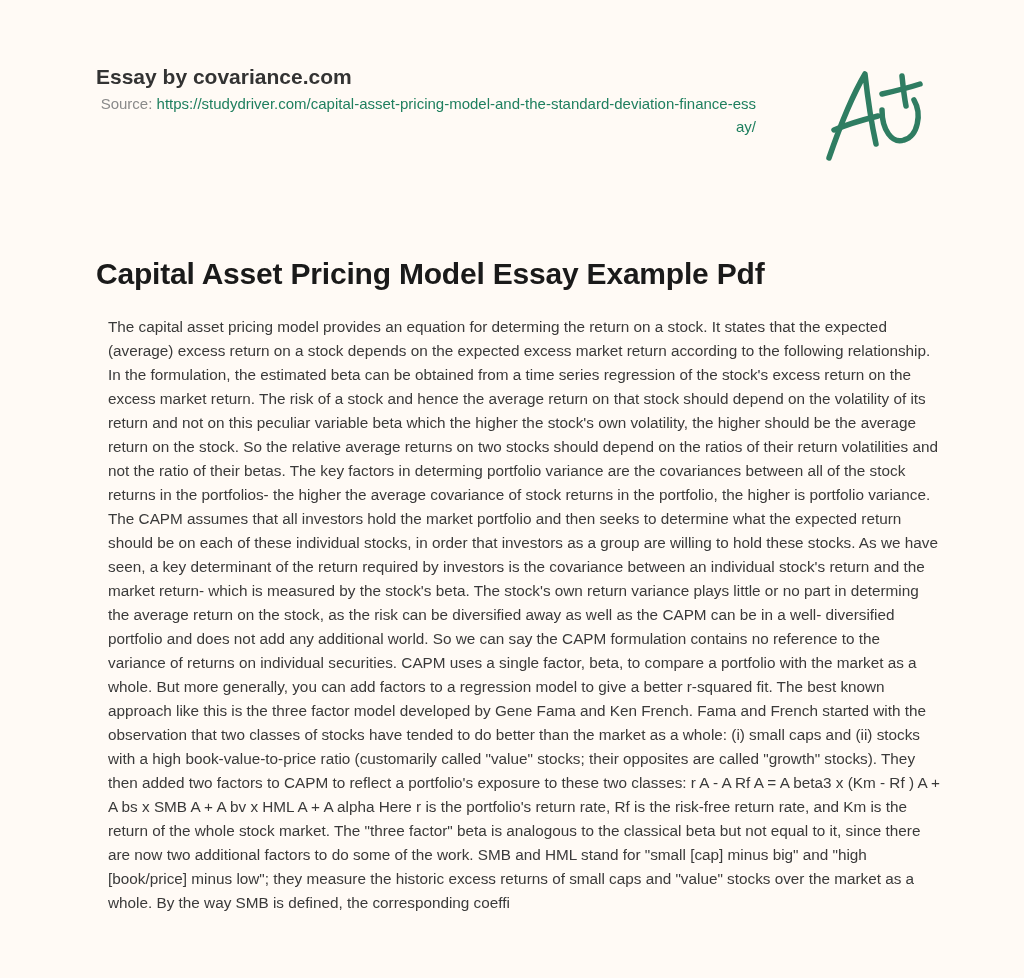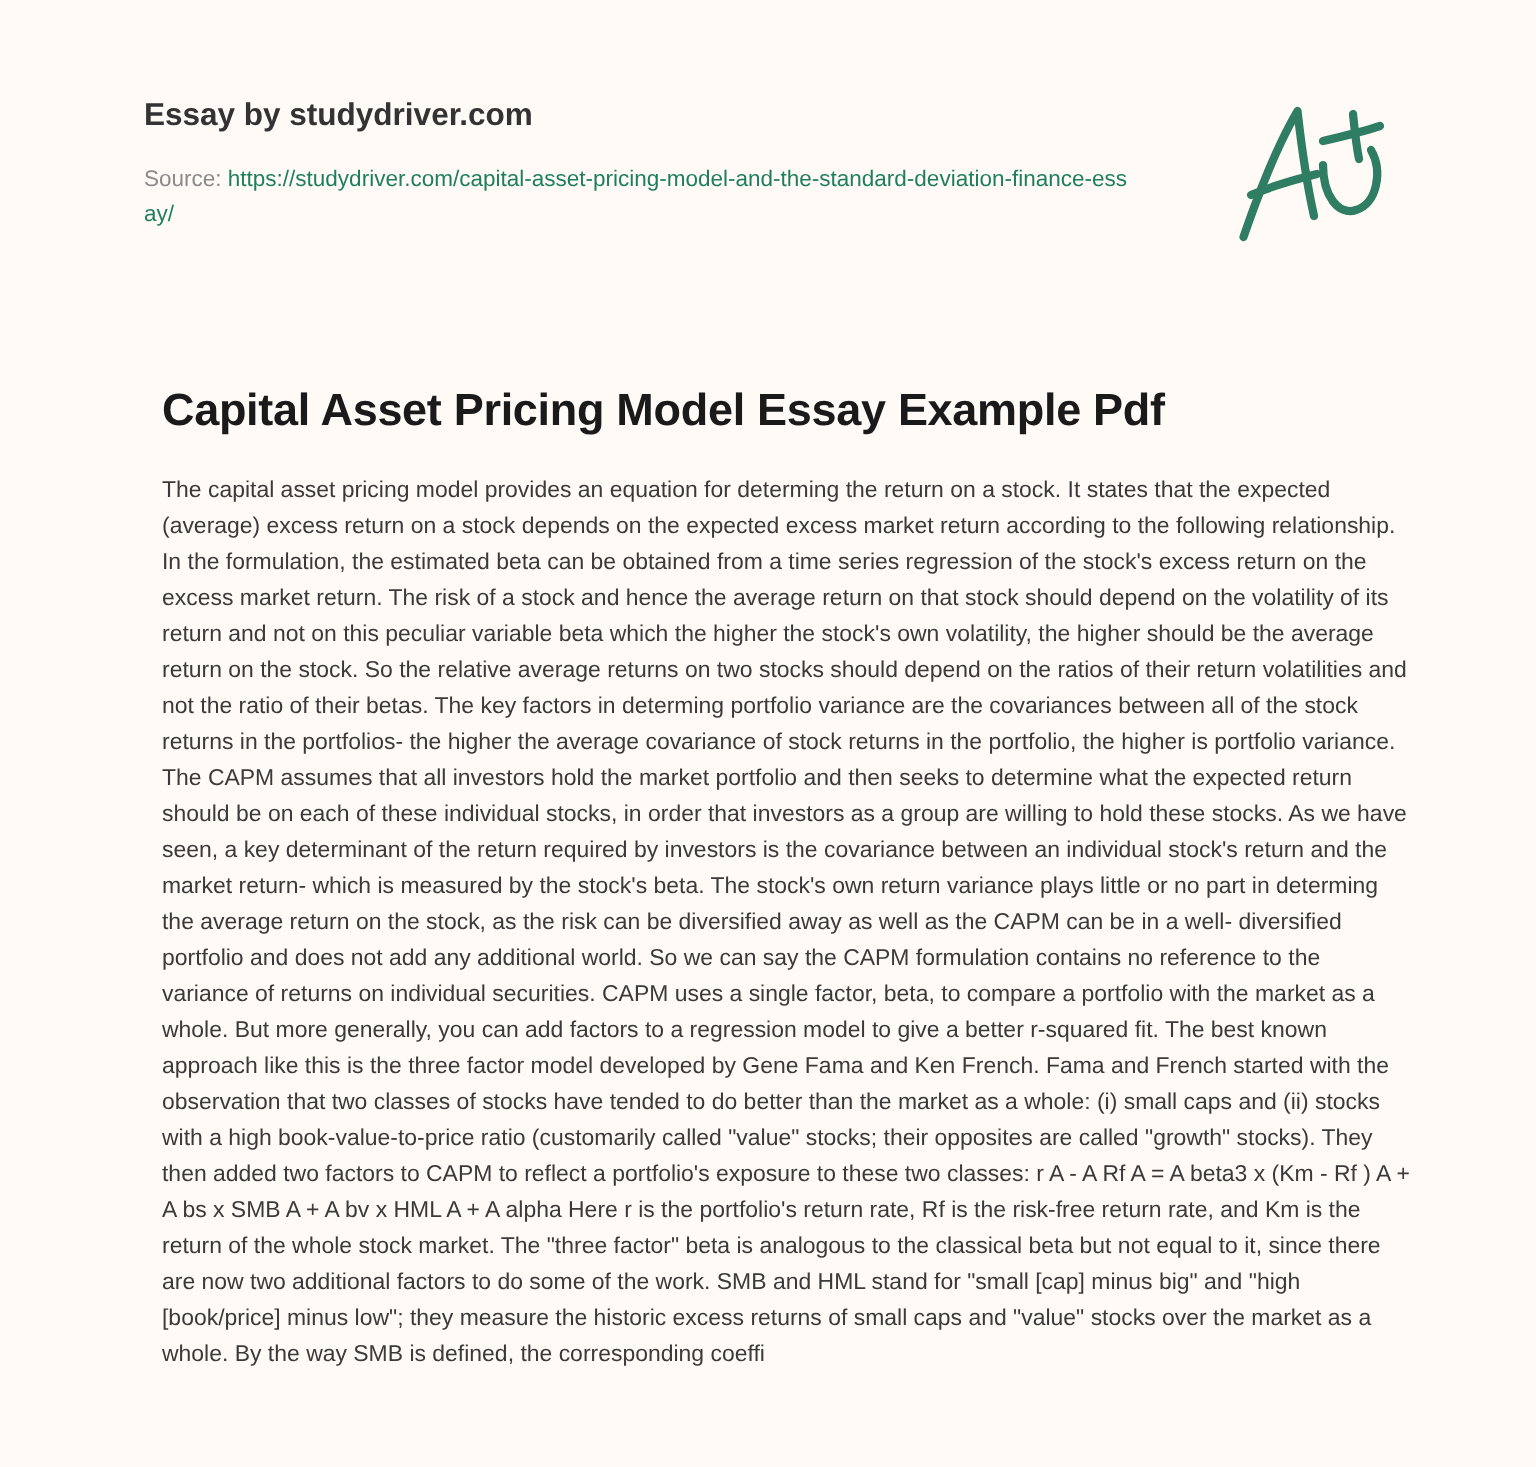--- a/index.html
+++ b/index.html
@@ -22,42 +22,42 @@
   }
   .site-title {
     font-family: "Liberation Sans", "DejaVu Sans", sans-serif;
     font-weight: bold;
     font-size: 21px;
     color: #333333;
     margin: 0;
     line-height: 30px;
   }
   .source {
-    margin-top: 16px;
     font-family: "Liberation Sans", "DejaVu Sans", sans-serif;
     font-size: 15px;
     line-height: 23px;
     color: #8a8a8a;
     width: 660px;
+    text-align: right;
   }
   .source a {
     color: #1e7f5e;
     text-decoration: none;
     word-break: break-all;
   }
   .logo {
     position: absolute;
     left: 820px;
     top: 66px;
     width: 115px;
     height: 100px;
   }
   .essay-title {
     position: absolute;
-    left: 108px;
+    left: 96px;
     top: 254px;
     margin: 0;
     font-family: "Liberation Sans", "DejaVu Sans", sans-serif;
     font-weight: bold;
     font-size: 30px;
     color: #1a1a1a;
     line-height: 40px;
     letter-spacing: -0.2px;
   }
   .essay-body {
@@ -69,21 +69,21 @@
     font-family: "Liberation Sans", "DejaVu Sans", sans-serif;
     font-size: 15.3px;
     line-height: 24px;
     color: #3a3a3a;
   }
 </style>
 </head>
 <body>
 
 <div class="header">
-  <h2 class="site-title">Essay by studydriver.com</h2>
+  <h2 class="site-title">Essay by covariance.com</h2>
   <div class="source">
     <span>Source: </span><a href="#">https://studydriver.com/capital-asset-pricing-model-and-the-standard-deviation-finance-essay/</a>
   </div>
 </div>
 
 <div class="logo">
   <svg width="115" height="100" viewBox="0 0 115 100" xmlns="http://www.w3.org/2000/svg">
     <g fill="none" stroke="#2f7d62" stroke-width="5.5" stroke-linecap="round" stroke-linejoin="round">
 
       <path d="M9 92 C 20 60, 32 30, 45 8 C 48 35, 52 60, 56 78"></path>

